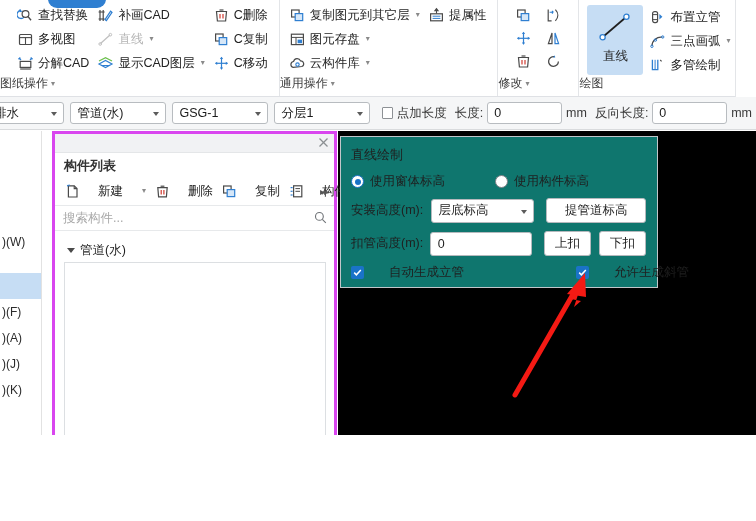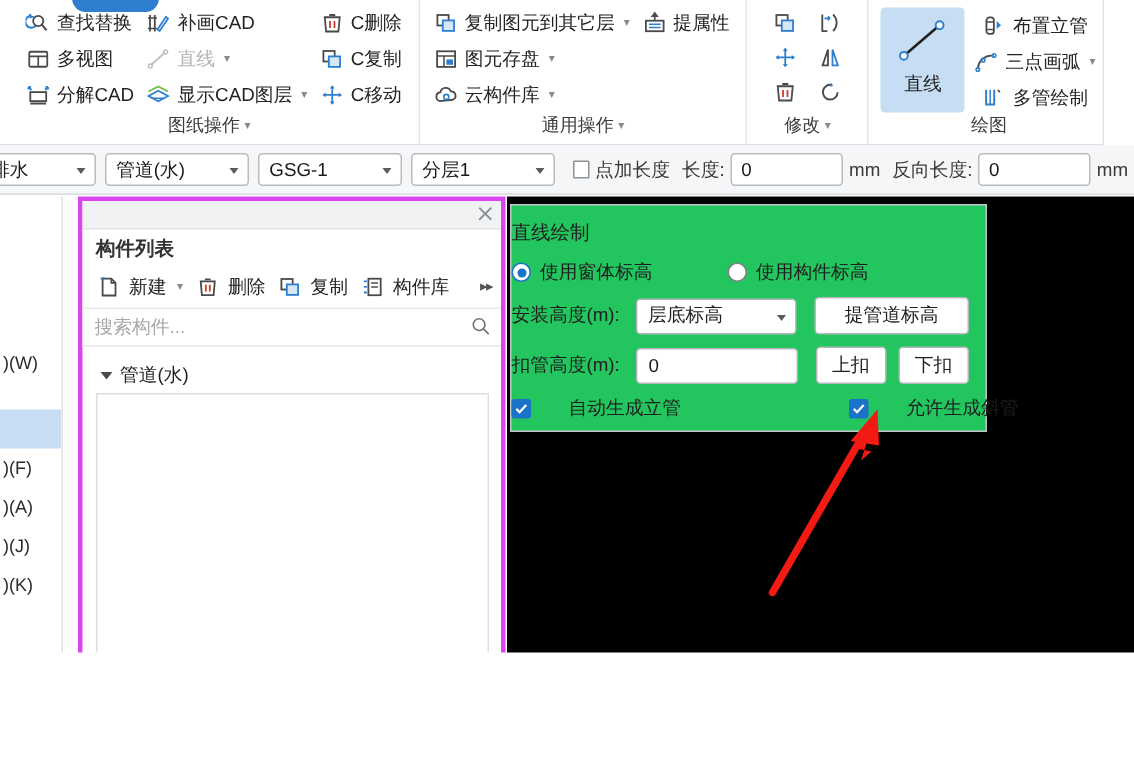--- a/index.html
+++ b/index.html
@@ -18,21 +18,21 @@
     box-sizing:border-box;
   }
   .tab-stub{
     position:absolute;left:48px;top:-12px;width:58px;height:20px;
     background:#2f7fd1;border-radius:9px;
   }
   .ribbon-groups{position:absolute;left:0;top:0;height:96px;display:flex;align-items:stretch;}
   .grp{position:relative;display:flex;flex-direction:column;justify-content:flex-start;
        padding:4px 6px 0 6px;box-sizing:border-box;height:96px;}
   .grp + .grp{border-left:1px solid #e3e5e8;}
-  .grp-title{position:absolute;left:0;right:0;bottom:4px;text-align:center;
+  .grp-title{position:absolute;left:0;right:0;bottom:4px;text-align:left;
              font-size:12px;color:#3b3b3b;white-space:nowrap;}
   .grp-title .cv{font-size:8px;color:#888;margin-left:3px;position:relative;top:-1px;}
   .cols{display:flex;flex-direction:row;gap:0px;}
   .col{display:flex;flex-direction:column;gap:1px;}
   .item{
     display:flex;align-items:center;gap:4px;height:23px;padding:0 5px 0 3px;
     white-space:nowrap;border-radius:2px;cursor:default;font-size:12.5px;color:#232323;
   }
   .item.dis{color:#b4b4b4;}
   .item .lbl{line-height:1;}
@@ -75,21 +75,21 @@
   .lt-row.sel{background:#c6ddf4;}
 
   
   .cmppanel{position:absolute;left:52px;top:131px;width:285px;height:362px;
     background:#fff;border:3px solid #d946ef;box-sizing:border-box;}
   .cmp-titlebar{height:18px;background:#f1f2f4;border-bottom:1px solid #e4e6e8;position:relative;}
   .cmp-close{position:absolute;right:5px;top:3px;width:11px;height:11px;}
   .cmp-heading{height:25px;line-height:25px;padding-left:9px;font-size:13px;color:#333;font-weight:bold;background:#fff;}
   .cmp-toolbar{height:27px;display:flex;align-items:center;padding-left:6px;gap:2px;
                border-bottom:1px solid #e7e9eb;background:#fff;position:relative;}
-  .tb-item{display:flex;align-items:center;gap:5px;font-size:12.5px;color:#242424;padding:0 3px;white-space:nowrap;}
+  .tb-item{display:flex;align-items:center;gap:17px;font-size:12.5px;color:#242424;padding:0 3px;white-space:nowrap;}
   .tb-more{position:absolute;right:6px;top:8px;font-size:10px;color:#555;letter-spacing:-1px;}
   .cmp-search{height:24px;display:flex;align-items:center;border-bottom:1px solid #e7e9eb;
     position:relative;padding-left:8px;background:#fff;}
   .cmp-search .ph{font-size:12.5px;color:#a8a8a8;}
   .cmp-search .mag{position:absolute;right:7px;top:5px;}
   .tree{padding-top:7px;font-size:12.5px;color:#1f1f1f;}
   .tnode{height:24px;display:flex;align-items:center;white-space:nowrap;}
   .tw{width:0;height:0;border-left:4px solid transparent;border-right:4px solid transparent;
       border-top:5px solid #4a4a4a;margin-right:5px;}
   .tsel{background:#c6ddf4;padding:2px 5px;border-radius:1px;}
@@ -102,21 +102,21 @@
     background:#fff;border:1px solid #c9cdd1;border-top:none;box-sizing:border-box;}
   .prop-titlebar{height:15px;background:#eceef0;border-bottom:1px solid #e0e2e4;position:relative;}
   .prop-close{position:absolute;right:5px;top:2px;width:11px;height:11px;}
   .prop-heading{padding-left:9px;font-size:13px;font-weight:bold;color:#4c4c4c;line-height:12px;}
 
   
   .canvas{position:absolute;left:338px;top:131px;width:418px;height:390px;background:#000;}
 
   
   .dlg{position:absolute;left:340px;top:136px;width:318px;height:152px;
-    background:#22c55e;border:1px solid #c2c6ca;box-sizing:border-box;padding:9px 11px 0 0;}
+    background:#0f766e;border:1px solid #c2c6ca;box-sizing:border-box;padding:9px 11px 0 10px;}
   .dlg-title{font-size:13px;color:#1f1f1f;margin-bottom:9px;}
   .row{display:flex;align-items:center;margin-bottom:8px;}
   .radio{width:13px;height:13px;border-radius:50%;border:1px solid #7d8186;background:#fff;
          display:inline-block;box-sizing:border-box;position:relative;margin-right:6px;}
   .radio.on{border-color:#1a73c8;}
   .radio.on::after{content:"";position:absolute;left:2.5px;top:2.5px;width:6px;height:6px;border-radius:50%;background:#1a73c8;}
   .rlab{font-size:12.5px;color:#1f1f1f;margin-right:18px;white-space:nowrap;}
   .flab{font-size:12.5px;color:#1f1f1f;width:86px;white-space:nowrap;}
   .dsel{height:24px;width:110px;background:#fff;border:1px solid #b5b9bd;border-radius:3px;
         position:relative;display:flex;align-items:center;padding:0 18px 0 7px;box-sizing:border-box;
@@ -329,21 +329,21 @@
       <div class="grp" style="padding-left:6px;padding-right:4px;">
         <div class="cols">
           <div class="bigbtn">
             <svg width="40" height="34" viewBox="0 0 40 34">
               <line x1="9" y1="25" x2="30" y2="7" stroke="#1f1f1f" stroke-width="1.7"></line>
               <circle cx="7.6" cy="26.2" r="2.6" fill="#fff" stroke="#2f7fd1" stroke-width="1.3"></circle>
               <circle cx="31.4" cy="5.8" r="2.6" fill="#fff" stroke="#2f7fd1" stroke-width="1.3"></circle>
             </svg>
             <div class="bigtxt">直线</div>
           </div>
-          <div class="col" style="padding-top:2px;align-items:center;">
+          <div class="col" style="padding-top:2px;">
             <div class="item">
               <svg class="ico" viewBox="0 0 17 17">
                 <rect x="3.6" y="2.6" width="5" height="11" rx="2" fill="none" stroke="#4a4a4a" stroke-width="1.2"></rect>
                 <line x1="3.6" y1="5.6" x2="8.6" y2="5.6" stroke="#4a4a4a" stroke-width="1"></line>
                 <line x1="3.6" y1="10.6" x2="8.6" y2="10.6" stroke="#4a4a4a" stroke-width="1"></line>
                 <path d="M10.4 5 L10.4 10.4 L13.4 7.8 Z" fill="#2f7fd1"></path>
               </svg>
               <span class="lbl">布置立管</span>
             </div>
             <div class="item">

